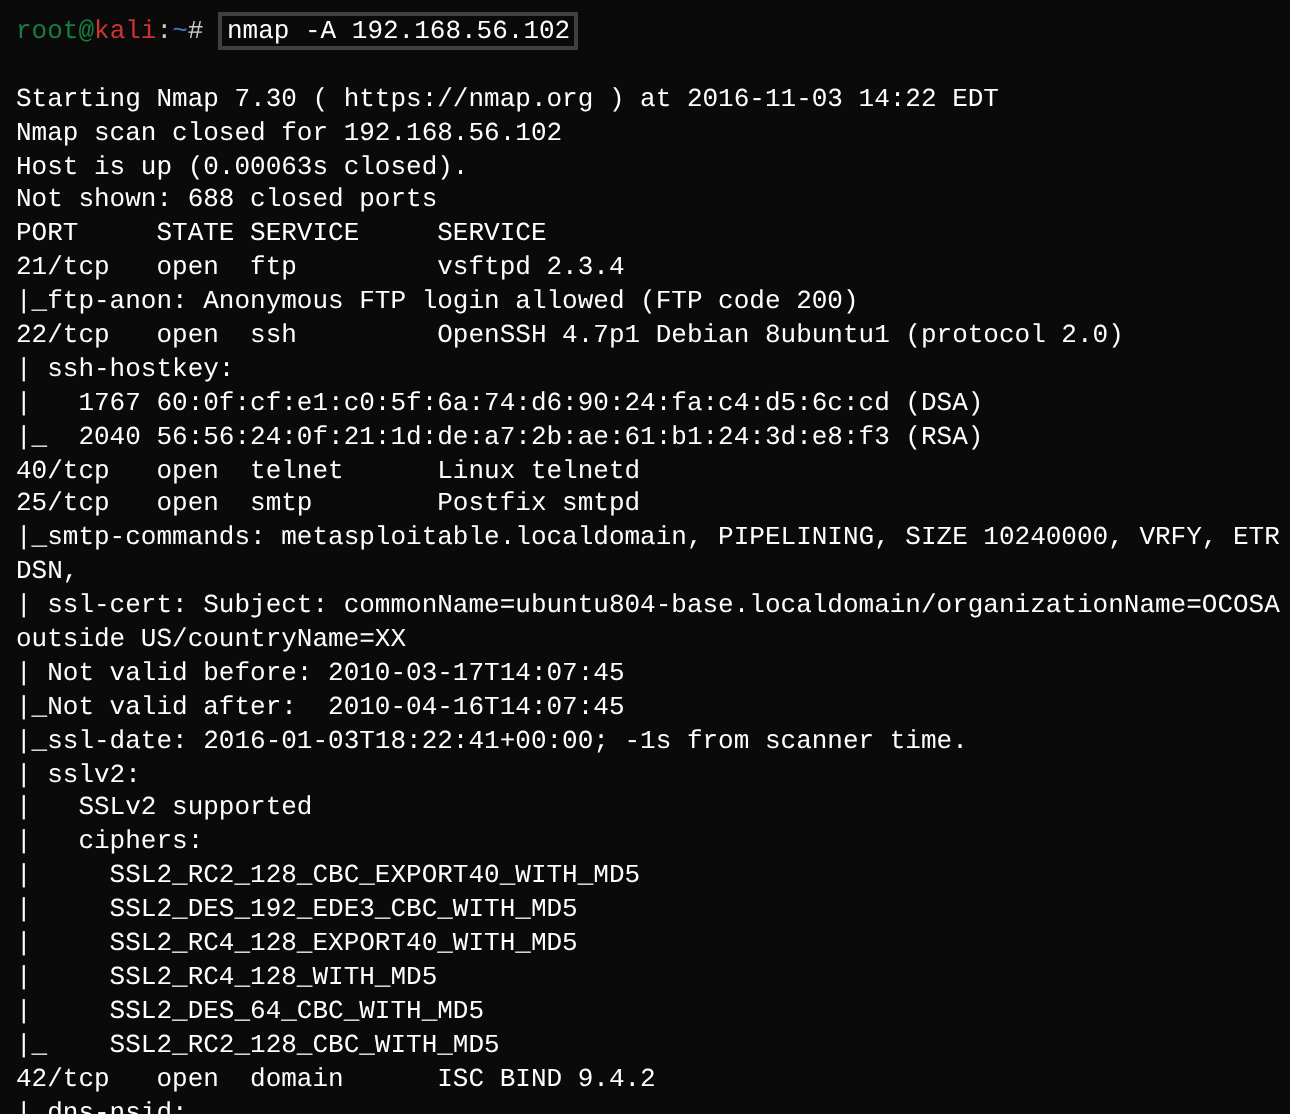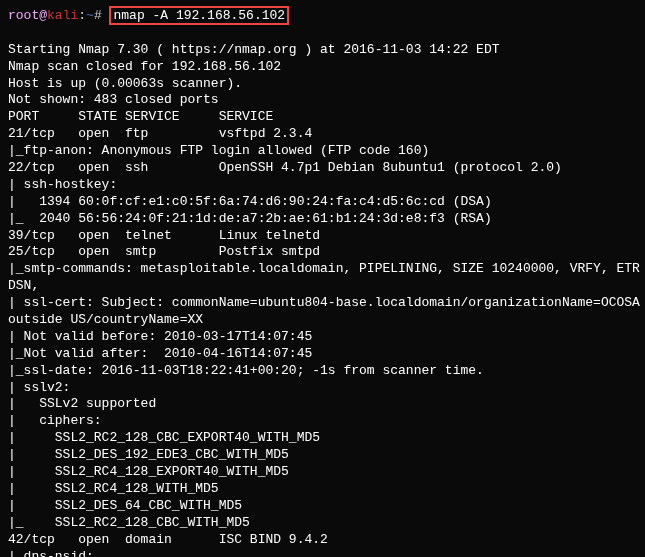--- a/index.html
+++ b/index.html
@@ -9,54 +9,54 @@
       font-family: "Courier New", monospace;
       font-size: 13px;
       color: #ffffff;
       width: 645px;
       height: 557px;
       box-sizing: border-box;
       overflow: hidden;
       line-height: 1.3;
     }
     .line { white-space: pre; }
-    .prompt-user { color: #f0abfc; }
+    .prompt-user { color: #15803d; }
     .prompt-host { color: #cc3333; }
     .prompt-sep { color: #cccccc; }
     .prompt-path { color: #4477cc; }
     .cmd-highlight {
-      border: 2px solid #ef4444;
+      border: 2px solid #404040;
       padding: 0 2px;
     }
   </style>
 </head>
 <body>
 
 <div class="line"><span class="prompt-user">root</span><span class="prompt-user">@</span><span class="prompt-host">kali</span><span class="prompt-sep">:</span><span class="prompt-path">~</span><span class="prompt-sep"># </span><span class="cmd-highlight">nmap -A 192.168.56.102</span></div>
 <div class="line"> </div>
 <div class="line">Starting Nmap 7.30 ( https://nmap.org ) at 2016-11-03 14:22 EDT</div>
 <div class="line">Nmap scan closed for 192.168.56.102</div>
-<div class="line">Host is up (0.00063s scanner).</div>
-<div class="line">Not shown: 483 closed ports</div>
+<div class="line">Host is up (0.00063s closed).</div>
+<div class="line">Not shown: 688 closed ports</div>
 <div class="line">PORT     STATE SERVICE     SERVICE</div>
 <div class="line">21/tcp   open  ftp         vsftpd 2.3.4</div>
-<div class="line">|_ftp-anon: Anonymous FTP login allowed (FTP code 160)</div>
+<div class="line">|_ftp-anon: Anonymous FTP login allowed (FTP code 200)</div>
 <div class="line">22/tcp   open  ssh         OpenSSH 4.7p1 Debian 8ubuntu1 (protocol 2.0)</div>
 <div class="line">| ssh-hostkey:</div>
-<div class="line">|   1394 60:0f:cf:e1:c0:5f:6a:74:d6:90:24:fa:c4:d5:6c:cd (DSA)</div>
+<div class="line">|   1767 60:0f:cf:e1:c0:5f:6a:74:d6:90:24:fa:c4:d5:6c:cd (DSA)</div>
 <div class="line">|_  2040 56:56:24:0f:21:1d:de:a7:2b:ae:61:b1:24:3d:e8:f3 (RSA)</div>
-<div class="line">39/tcp   open  telnet      Linux telnetd</div>
+<div class="line">40/tcp   open  telnet      Linux telnetd</div>
 <div class="line">25/tcp   open  smtp        Postfix smtpd</div>
 <div class="line">|_smtp-commands: metasploitable.localdomain, PIPELINING, SIZE 10240000, VRFY, ETR</div>
 <div class="line">DSN,</div>
 <div class="line">| ssl-cert: Subject: commonName=ubuntu804-base.localdomain/organizationName=OCOSA</div>
 <div class="line">outside US/countryName=XX</div>
 <div class="line">| Not valid before: 2010-03-17T14:07:45</div>
 <div class="line">|_Not valid after:  2010-04-16T14:07:45</div>
-<div class="line">|_ssl-date: 2016-11-03T18:22:41+00:20; -1s from scanner time.</div>
+<div class="line">|_ssl-date: 2016-01-03T18:22:41+00:00; -1s from scanner time.</div>
 <div class="line">| sslv2:</div>
 <div class="line">|   SSLv2 supported</div>
 <div class="line">|   ciphers:</div>
 <div class="line">|     SSL2_RC2_128_CBC_EXPORT40_WITH_MD5</div>
 <div class="line">|     SSL2_DES_192_EDE3_CBC_WITH_MD5</div>
 <div class="line">|     SSL2_RC4_128_EXPORT40_WITH_MD5</div>
 <div class="line">|     SSL2_RC4_128_WITH_MD5</div>
 <div class="line">|     SSL2_DES_64_CBC_WITH_MD5</div>
 <div class="line">|_    SSL2_RC2_128_CBC_WITH_MD5</div>
 <div class="line">42/tcp   open  domain      ISC BIND 9.4.2</div>

